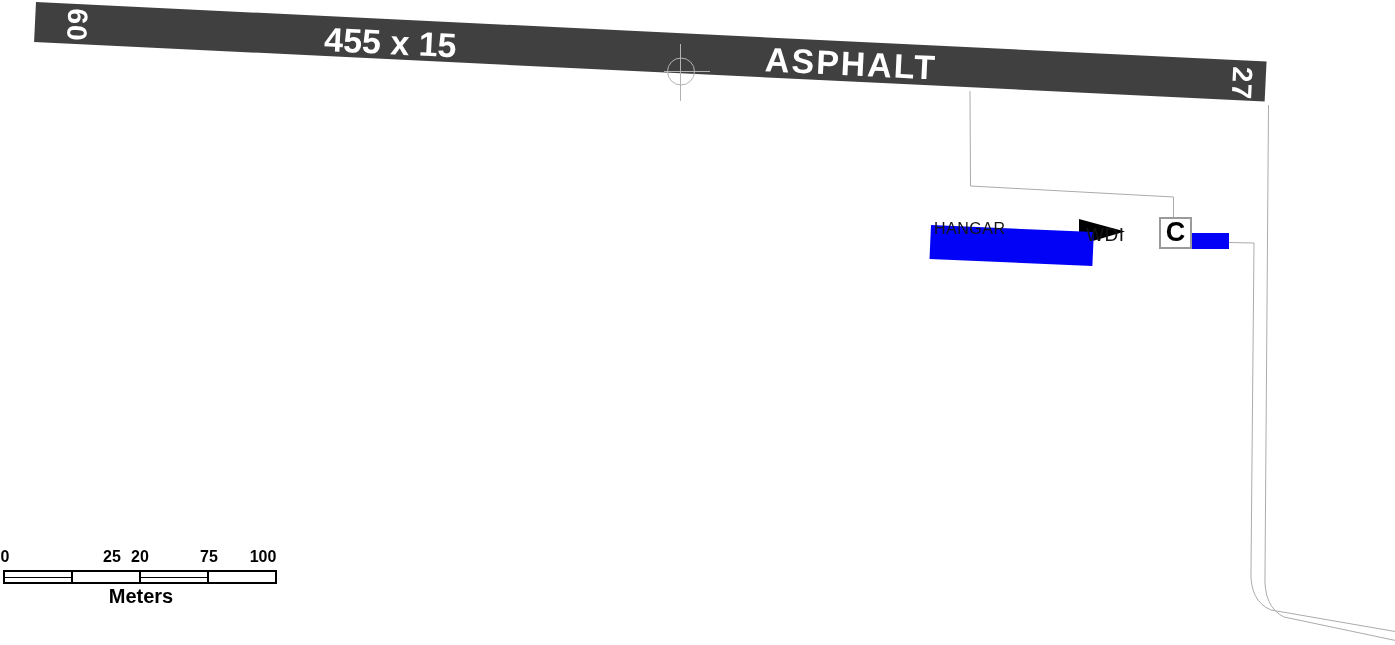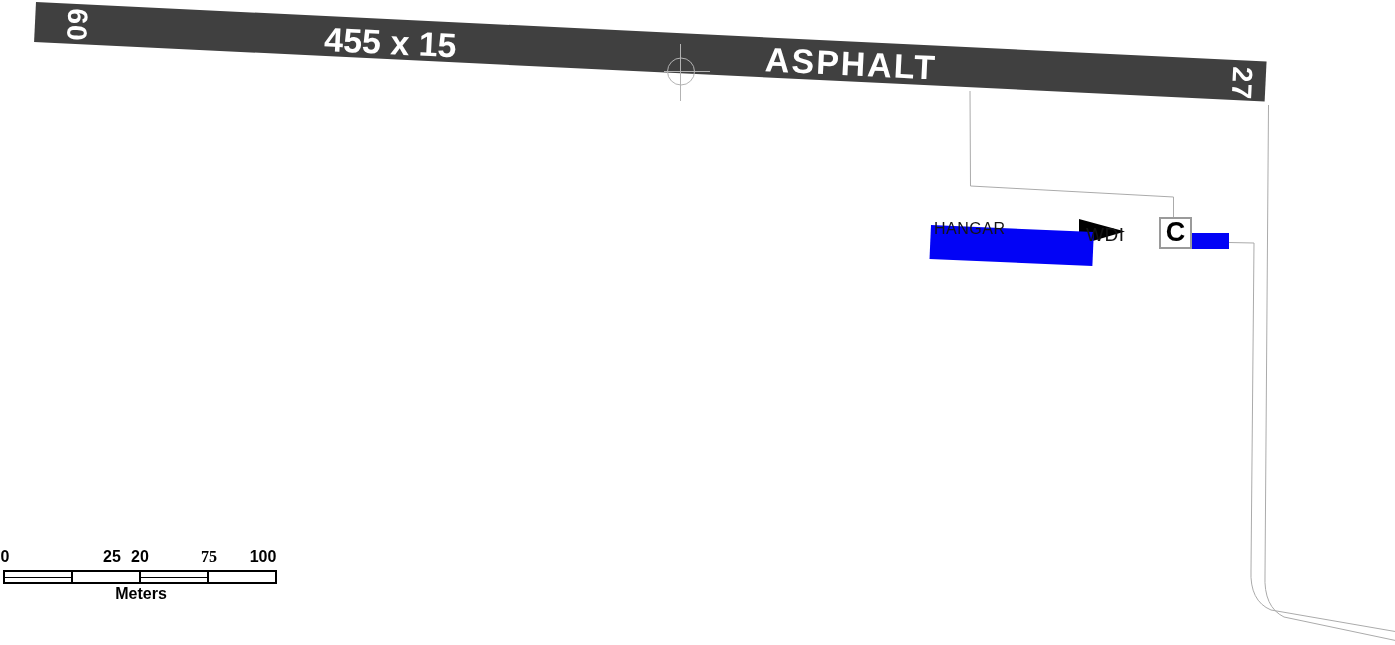--- a/index.html
+++ b/index.html
@@ -60,36 +60,36 @@
 
   
   .scalebar { position: absolute; left: 0px; top: 549px; width: 300px; height: 56px; z-index: 4; }
   .scalebar .tick {
     position: absolute; top: 0; transform: translateX(-50%);
     font-size: 16px; font-weight: bold; color: #000; line-height: 1;
   }
   .tick-0   { left: 5px; }
   .tick-25  { left: 72px; margin-left: 40px; }
   .tick-50  { left: 140px; }
-  .tick-75  { left: 209px; font-family: Liberation Serif, serif; }
+  .tick-75  { left: 209px; }
   .tick-100 { left: 263px; }
   .scale-track {
     position: absolute; left: 3px; top: 21px;
     width: 274px; height: 14px; box-sizing: border-box;
     border: 2px solid #000; background: #fff; display: flex;
   }
   .scale-track .seg { flex: 1 1 0; position: relative; }
   .scale-track .seg + .seg { border-left: 2px solid #000; }
   .scale-track .seg .mid {
     position: absolute; left: 0; right: 0; top: calc(50% - 0.5px);
     height: 1px; background: #000;
   }
   .scale-unit {
     position: absolute; left: 141px; top: 37px; transform: translateX(-50%);
-    font-size: 16px; font-weight: bold; color: #000; line-height: 1;
+    font-size: 20px; font-weight: bold; color: #000; line-height: 1;
   }
 </style>
 </head>
 <body>
 
 <div class="stage">
 
   <div class="runway">
     <span class="rwtext rw-num rw-num-low">09</span>
     <span class="rwtext rw-size">455 x 15</span>

